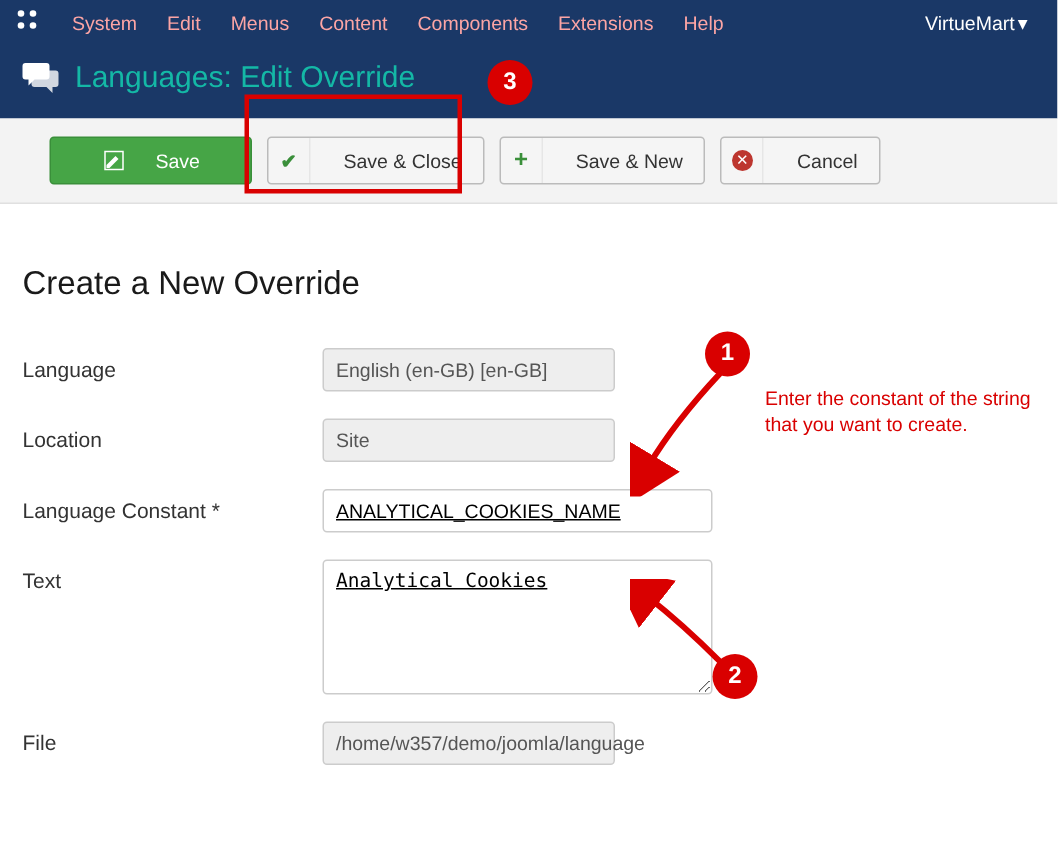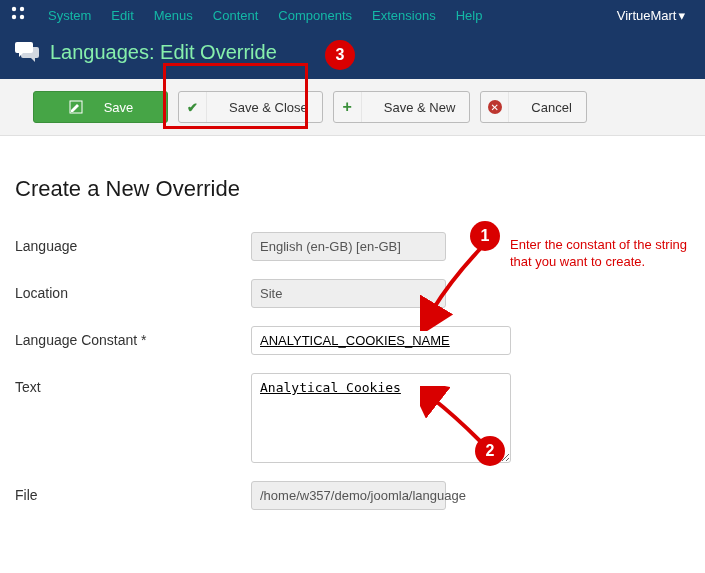--- a/index.html
+++ b/index.html
@@ -1,29 +1,29 @@
 <!DOCTYPE html>
 <html><head>
 <meta charset="utf-8">
 <style>
   * { box-sizing: border-box; margin: 0; padding: 0; }
   body { font-family: -apple-system, "Helvetica Neue", Arial, sans-serif; font-size: 14px; color: #333; background: #fff; width: 705px; }
 
   
   .menubar { background: #1a3867; height: 30px; display: flex; align-items: center; padding: 0 10px; }
   .joomla-icon { color: #fff; margin-right: 12px; font-size: 16px; }
-  .menu-item { color: #14b8a6; font-size: 13px; padding: 0 10px; cursor: pointer; }
+  .menu-item { color: #fca5a5; font-size: 13px; padding: 0 10px; cursor: pointer; }
   .menu-item.active { color: #fff; font-weight: 500; }
   .menu-item .caret { margin-left: 2px; }
   .menu-spacer { flex: 1; }
 
   
   .titlebar { background: #1a3867; padding: 10px 14px 14px 14px; display: flex; align-items: center; gap: 10px; position: relative; }
   .title-icon { color: #fff; }
-  .title-text { color: #86efac; font-size: 20px; font-weight: 400; }
+  .title-text { color: #14b8a6; font-size: 20px; font-weight: 400; }
 
   
   .toolbar { background: #f3f3f3; border-bottom: 1px solid #e0e0e0; padding: 12px 15px; display: flex; gap: 10px; position: relative; }
   .btn { display: inline-flex; align-items: center; gap: 8px; height: 32px; border: 1px solid #bbb; background: #f5f5f5; border-radius: 3px; cursor: pointer; font-size: 13px; color: #333; }
   .btn .icon-cell { width: 28px; height: 100%; display: flex; align-items: center; justify-content: center; border-right: 1px solid rgba(0,0,0,.06); }
   .btn .label-cell { padding: 0 14px; }
   .btn-green { background: #46a546; border-color: #3a8f3a; color: #fff; width: 135px; justify-content: center; margin-left: 18px; }
   .btn-green .icon-cell { border: none; }
   .btn-green .label-cell { padding: 0 6px; }
   .btn .chk { color: #3a8f3a; font-weight: bold; }
@@ -33,21 +33,21 @@
   
   .arrow-svg { position: absolute; pointer-events: none; }
   .red-outline { position: absolute; border: 3px solid #d90000; pointer-events: none; }
   .badge-circle { position: absolute; width: 30px; height: 30px; border-radius: 50%; background: #d90000; color: #fff; display: flex; align-items: center; justify-content: center; font-weight: bold; font-size: 16px; pointer-events: none; }
   .anno-text { position: absolute; color: #d90000; font-size: 13px; line-height: 1.3; width: 190px; }
 
   
   .content { padding: 20px 15px 30px 15px; position: relative; }
   .page-heading { font-size: 22px; font-weight: 400; color: #1a1a1a; margin: 20px 0 30px 0; }
 
-  .control-row { display: flex; margin-bottom: 18px; gap: 36px; }
+  .control-row { display: flex; margin-bottom: 18px; }
   .control-label { width: 200px; color: #333; font-size: 14px; padding-top: 6px; }
   .control-field { width: 195px; }
   .control-field.wide { width: 260px; }
 
   .readonly-box { background: #eee; border: 1px solid #ccc; border-radius: 3px; padding: 6px 8px; color: #555; font-size: 13px; display: block; width: 100%; }
   .text-input { background: #fff; border: 1px solid #ccc; border-radius: 3px; padding: 6px 8px; font-size: 13px; display: block; width: 100%; text-decoration: underline; }
   textarea.text-input { resize: both; height: 90px; }
 </style>
 </head>
 <body>
@@ -154,21 +154,21 @@
   </div>
 
   <div class="control-row">
     <div class="control-label">File</div>
     <div class="control-field">
       <div class="readonly-box">/home/w357/demo/joomla/language</div>
     </div>
   </div>
 
   <div class="badge-circle" style="left: 470px; top: 85px;">1</div>
-  <div class="anno-text" style="left: 510px; top: 101px;">Enter the constant of the string that you want to create.</div>
+  <div class="anno-text" style="left: 510px; top: 122px;">Enter the constant of the string that you want to create.</div>
   <svg class="arrow-svg" style="left:420px; top:105px;" width="80" height="90">
     <defs>
         <marker id="ah1" markerWidth="10" markerHeight="10" refX="2" refY="5" orient="auto">
           <path d="M0,0 L10,5 L0,10 z" fill="#d90000"></path>
         </marker>
       </defs>
     <path d="M60,8 Q30,40 12,70" stroke="#d90000" stroke-width="4" fill="none" marker-end="url(#ah1)"></path>
   </svg>
 
   <div class="badge-circle" style="left: 475px; top: 300px;">2</div>

